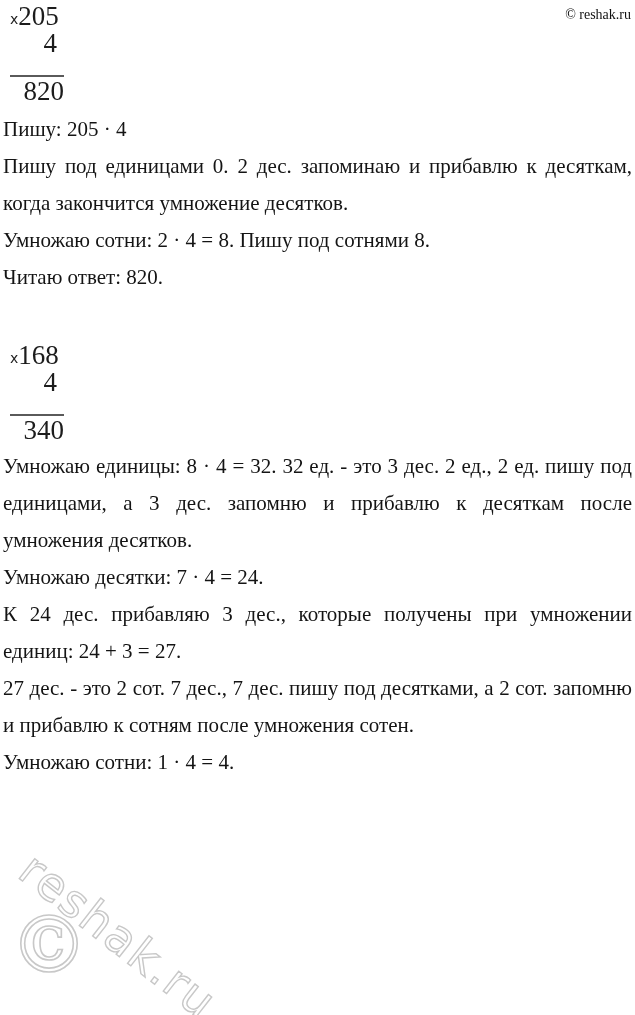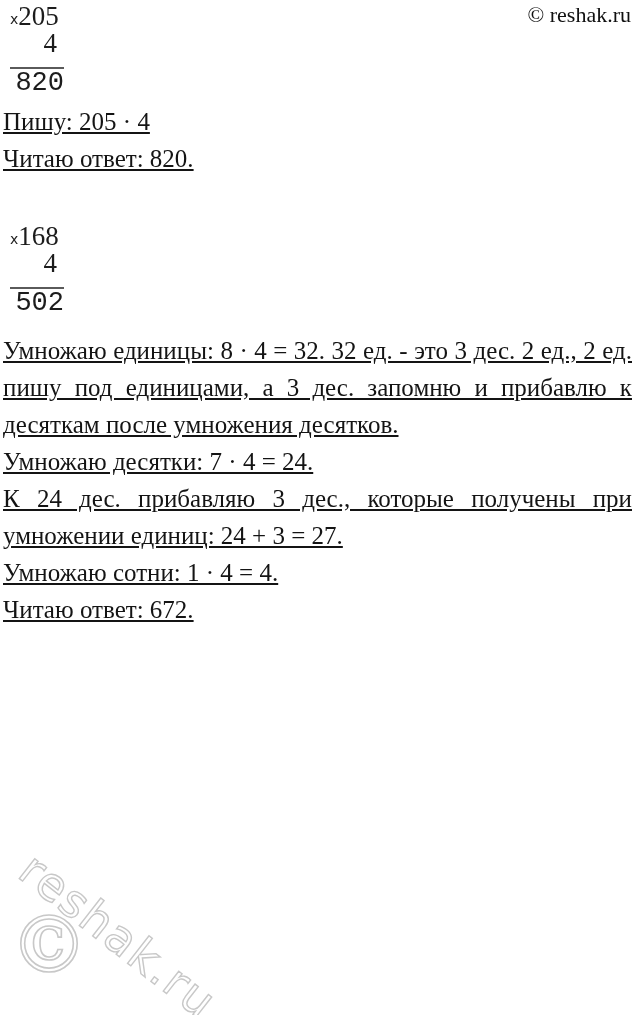--- a/index.html
+++ b/index.html
@@ -10,21 +10,21 @@
     position: relative;
     overflow: hidden;
     font-family: "Liberation Serif", serif;
     color: #161616;
   }
   .page { padding: 0 3px; position: relative; }
   .copyright {
     position: absolute;
     top: 2px;
     right: 4px;
-    font-size: 22px;
+    font-size: 14px;
     line-height: 26px;
     color: #101010;
     white-space: nowrap;
   }
   
   .mult {
     margin-left: 7px;
     width: 54px;
     font-size: 27px;
     color: #1c1c1c;
@@ -45,38 +45,36 @@
     text-align: left;
     line-height: 27px;
   }
   .mult .multiplier-row {
     text-align: right;
     line-height: 27px;
     padding-right: 7px;
   }
   .mult .product-row {
     border-top: 2px solid #5a5a5a;
-    margin-top: 10px;
+    margin-top: 18px;
     padding-top: 1px;
     text-align: right;
     line-height: 27px;
-    font-family: Liberation Mono, monospace;
   }
   .mult1 { padding-top: 3px; }
   .mult2 { margin-top: 46px; }
   .steps p {
     margin: 0;
-    font-size: 25px;
+    font-size: 21px;
     line-height: 37px;
     text-align: justify;
     color: #141414;
-    text-decoration: underline;
   }
   .steps1 { margin-top: 6px; }
-  .steps2 { margin-top: 15px; }
+  .steps2 { margin-top: 4px; }
   .watermark {
     position: absolute;
     left: 0;
     top: 830px;
     pointer-events: none;
     z-index: 5;
   }
 </style>
 </head>
 <body>
@@ -89,38 +87,40 @@
     <div class="top-row">
       <span class="op">x</span>
       <span class="num">205</span>
     </div>
     <div class="multiplier-row">4</div>
     <div class="product-row">820</div>
   </div>
 
   <div class="steps steps1">
     <p>Пишу:  205 · 4</p>
+    <p>Пишу под единицами 0. 2 дес. запоминаю и прибавлю к десяткам, когда закончится умножение десятков.</p>
+    <p>Умножаю сотни:  2 · 4 = 8. Пишу под сотнями 8.</p>
     <p>Читаю ответ: 820.</p>
   </div>
 
   <div class="mult mult2">
     <div class="top-row">
       <span class="op">x</span>
       <span class="num">168</span>
     </div>
     <div class="multiplier-row">4</div>
-    <div class="product-row">502</div>
+    <div class="product-row">340</div>
   </div>
 
   <div class="steps steps2">
     <p>Умножаю единицы:  8 · 4 = 32. 32 ед. - это 3 дес. 2 ед., 2 ед. пишу под единицами, а 3 дес. запомню и прибавлю к десяткам после умножения десятков.</p>
     <p>Умножаю десятки:  7 · 4 = 24.</p>
     <p>К 24 дес. прибавляю 3 дес., которые получены при умножении единиц:  24 + 3 = 27.</p>
+    <p>27 дес. - это 2 сот. 7 дес., 7 дес. пишу под десятками, а 2 сот. запомню и прибавлю к сотням после умножения сотен.</p>
     <p>Умножаю сотни:  1 · 4 = 4.</p>
-    <p>Читаю ответ: 672.</p>
   </div>
 
 </div>
 
 <div class="watermark">
   <svg width="290" height="185" viewBox="0 0 290 185" xmlns="http://www.w3.org/2000/svg">
     <text x="10" y="142" font-size="78" font-family="DejaVu Serif, serif" fill="none" stroke="#c8c8c8" stroke-width="1.6">©</text>
     <text x="0" y="0" font-size="46" letter-spacing="2" font-family="DejaVu Sans, sans-serif" fill="none" stroke="#c8c8c8" stroke-width="1.4" transform="translate(16,46) rotate(38)">reshak.ru</text>
   </svg>
 </div>

